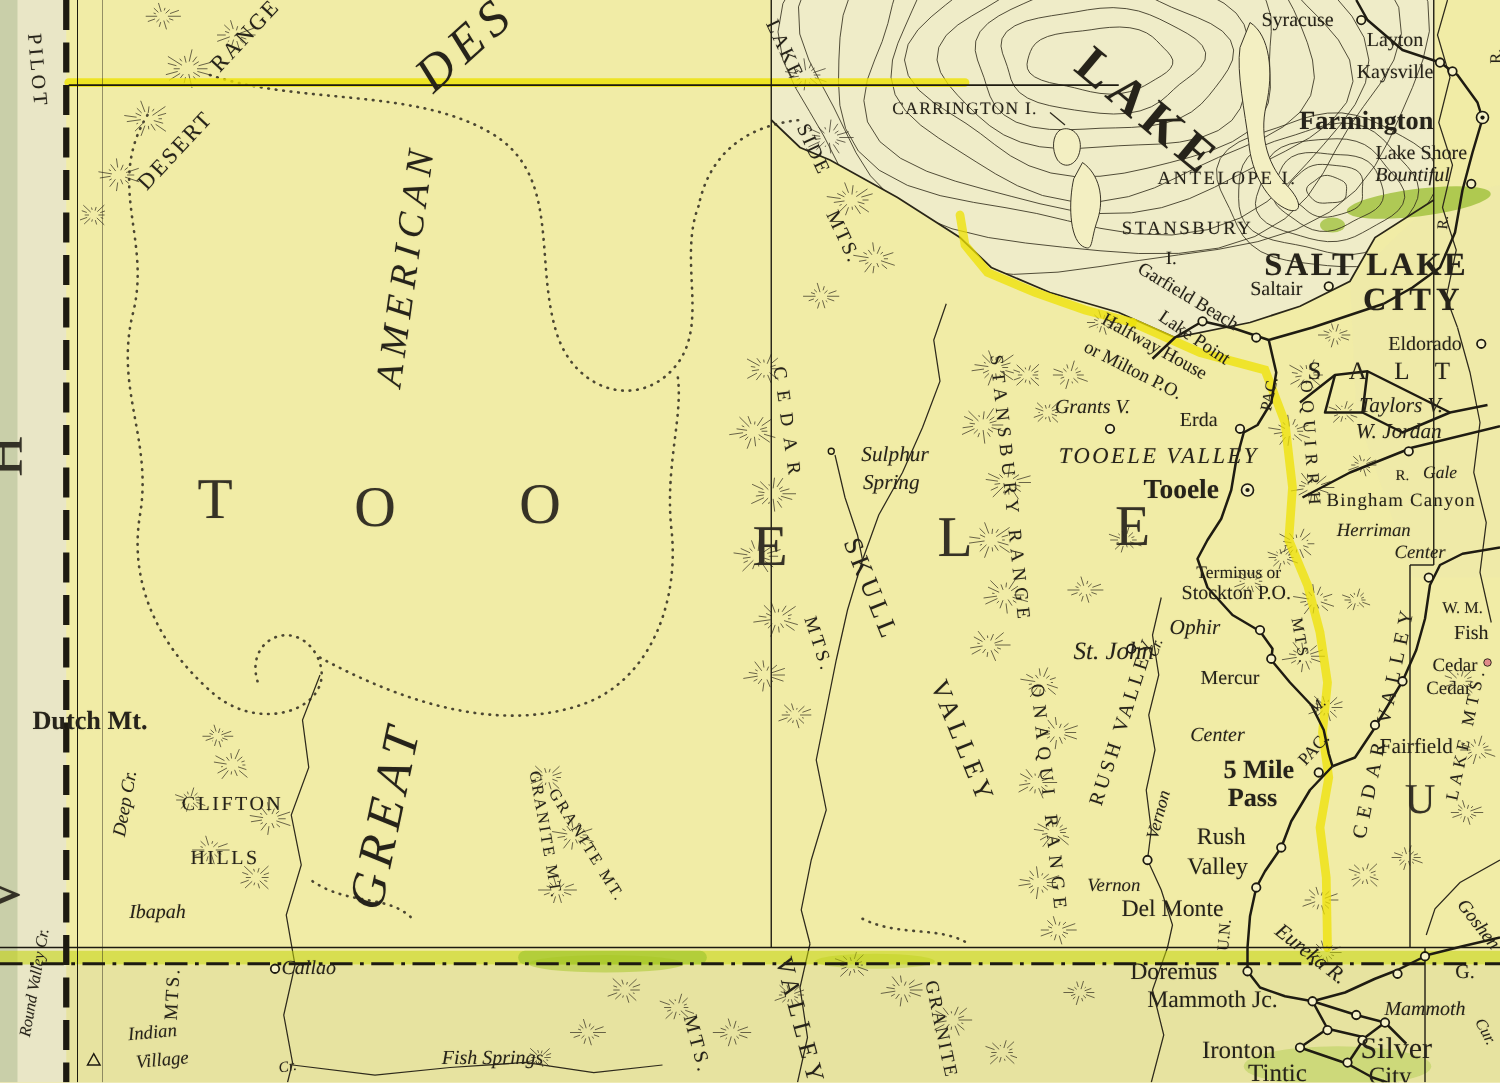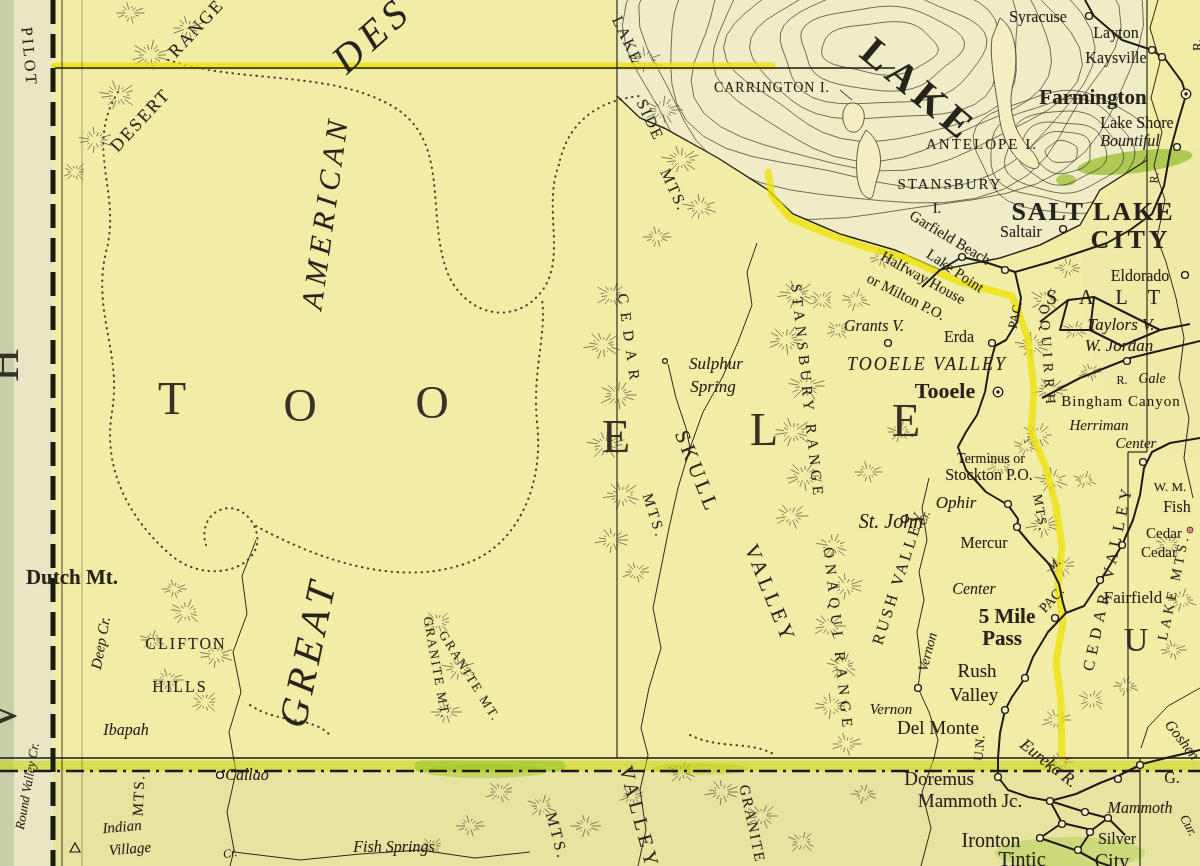--- a/index.html
+++ b/index.html
@@ -1358,21 +1358,21 @@
       <div class="lbl g" style="left: 1136px; top: 640px; font-size: 34px; transform: translate(-50%, -50%) rotate(0deg);">U</div>
       <div class="lbl" style="left: 939px; top: 778px; font-size: 19px; transform: translate(-50%, -50%) rotate(0deg);">Doremus</div>
       <div class="lbl" style="left: 970px; top: 800px; font-size: 19px; transform: translate(-50%, -50%) rotate(0deg);">Mammoth Jc.</div>
       <div class="lbl" style="left: 979px; top: 748px; font-size: 13px; transform: translate(-50%, -50%) rotate(-85deg);">U.N.</div>
       <div class="lbl i" style="left: 1049px; top: 763px; font-size: 17px; transform: translate(-50%, -50%) rotate(38deg);">Eureka R.</div>
       <div class="lbl i" style="left: 1182px; top: 740px; font-size: 15px; transform: translate(-50%, -50%) rotate(52deg);">Goshen</div>
       <div class="lbl" style="left: 1172px; top: 778px; font-size: 16px; transform: translate(-50%, -50%) rotate(0deg);">G.</div>
       <div class="lbl i" style="left: 1140px; top: 808px; font-size: 16px; transform: translate(-50%, -50%) rotate(0deg);">Mammoth</div>
       <div class="lbl" style="left: 991px; top: 840px; font-size: 20px; transform: translate(-50%, -50%) rotate(0deg);">Ironton</div>
       <div class="lbl" style="left: 1022px; top: 859px; font-size: 20px; transform: translate(-50%, -50%) rotate(0deg);">Tintic</div>
-      <div class="lbl" style="left: 1117px; top: 839px; font-size: 16px; transform: translate(-50%, -50%) rotate(0deg);">Silver</div>
+      <div class="lbl" style="left: 1117px; top: 839px; font-size: 24px; transform: translate(-50%, -50%) rotate(0deg);">Silver</div>
       <div class="lbl" style="left: 1112px; top: 861px; font-size: 20px; transform: translate(-50%, -50%) rotate(0deg);">City</div>
       <div class="lbl i" style="left: 1189px; top: 825px; font-size: 13px; transform: translate(-50%, -50%) rotate(62deg);">Cur.</div>
       <div class="lbl" style="left: 640px; top: 818px; font-size: 20px; letter-spacing: 5px; transform: translate(-50%, -50%) rotate(75deg);">VALLEY</div>
       <div class="lbl" style="left: 557px; top: 836px; font-size: 16px; letter-spacing: 3px; transform: translate(-50%, -50%) rotate(75deg);">MTS.</div>
       <div class="lbl" style="left: 752px; top: 824px; font-size: 15px; letter-spacing: 2px; transform: translate(-50%, -50%) rotate(78deg);">GRANITE</div>
       <div class="lbl" style="left: 437px; top: 668px; font-size: 13px; letter-spacing: 2px; transform: translate(-50%, -50%) rotate(80deg);">GRANITE MT.</div>
       <div class="lbl" style="left: 470px; top: 676px; font-size: 13px; letter-spacing: 2px; transform: translate(-50%, -50%) rotate(58deg);">GRANITE MT.</div>
       <div class="lbl b" style="left: 72px; top: 577px; font-size: 21px; transform: translate(-50%, -50%) rotate(0deg);">Dutch Mt.</div>
       <div class="lbl i" style="left: 101px; top: 643px; font-size: 15px; transform: translate(-50%, -50%) rotate(-80deg);">Deep Cr.</div>
       <div class="lbl" style="left: 186px; top: 644px; font-size: 16px; letter-spacing: 2px; transform: translate(-50%, -50%) rotate(0deg);">CLIFTON</div>

